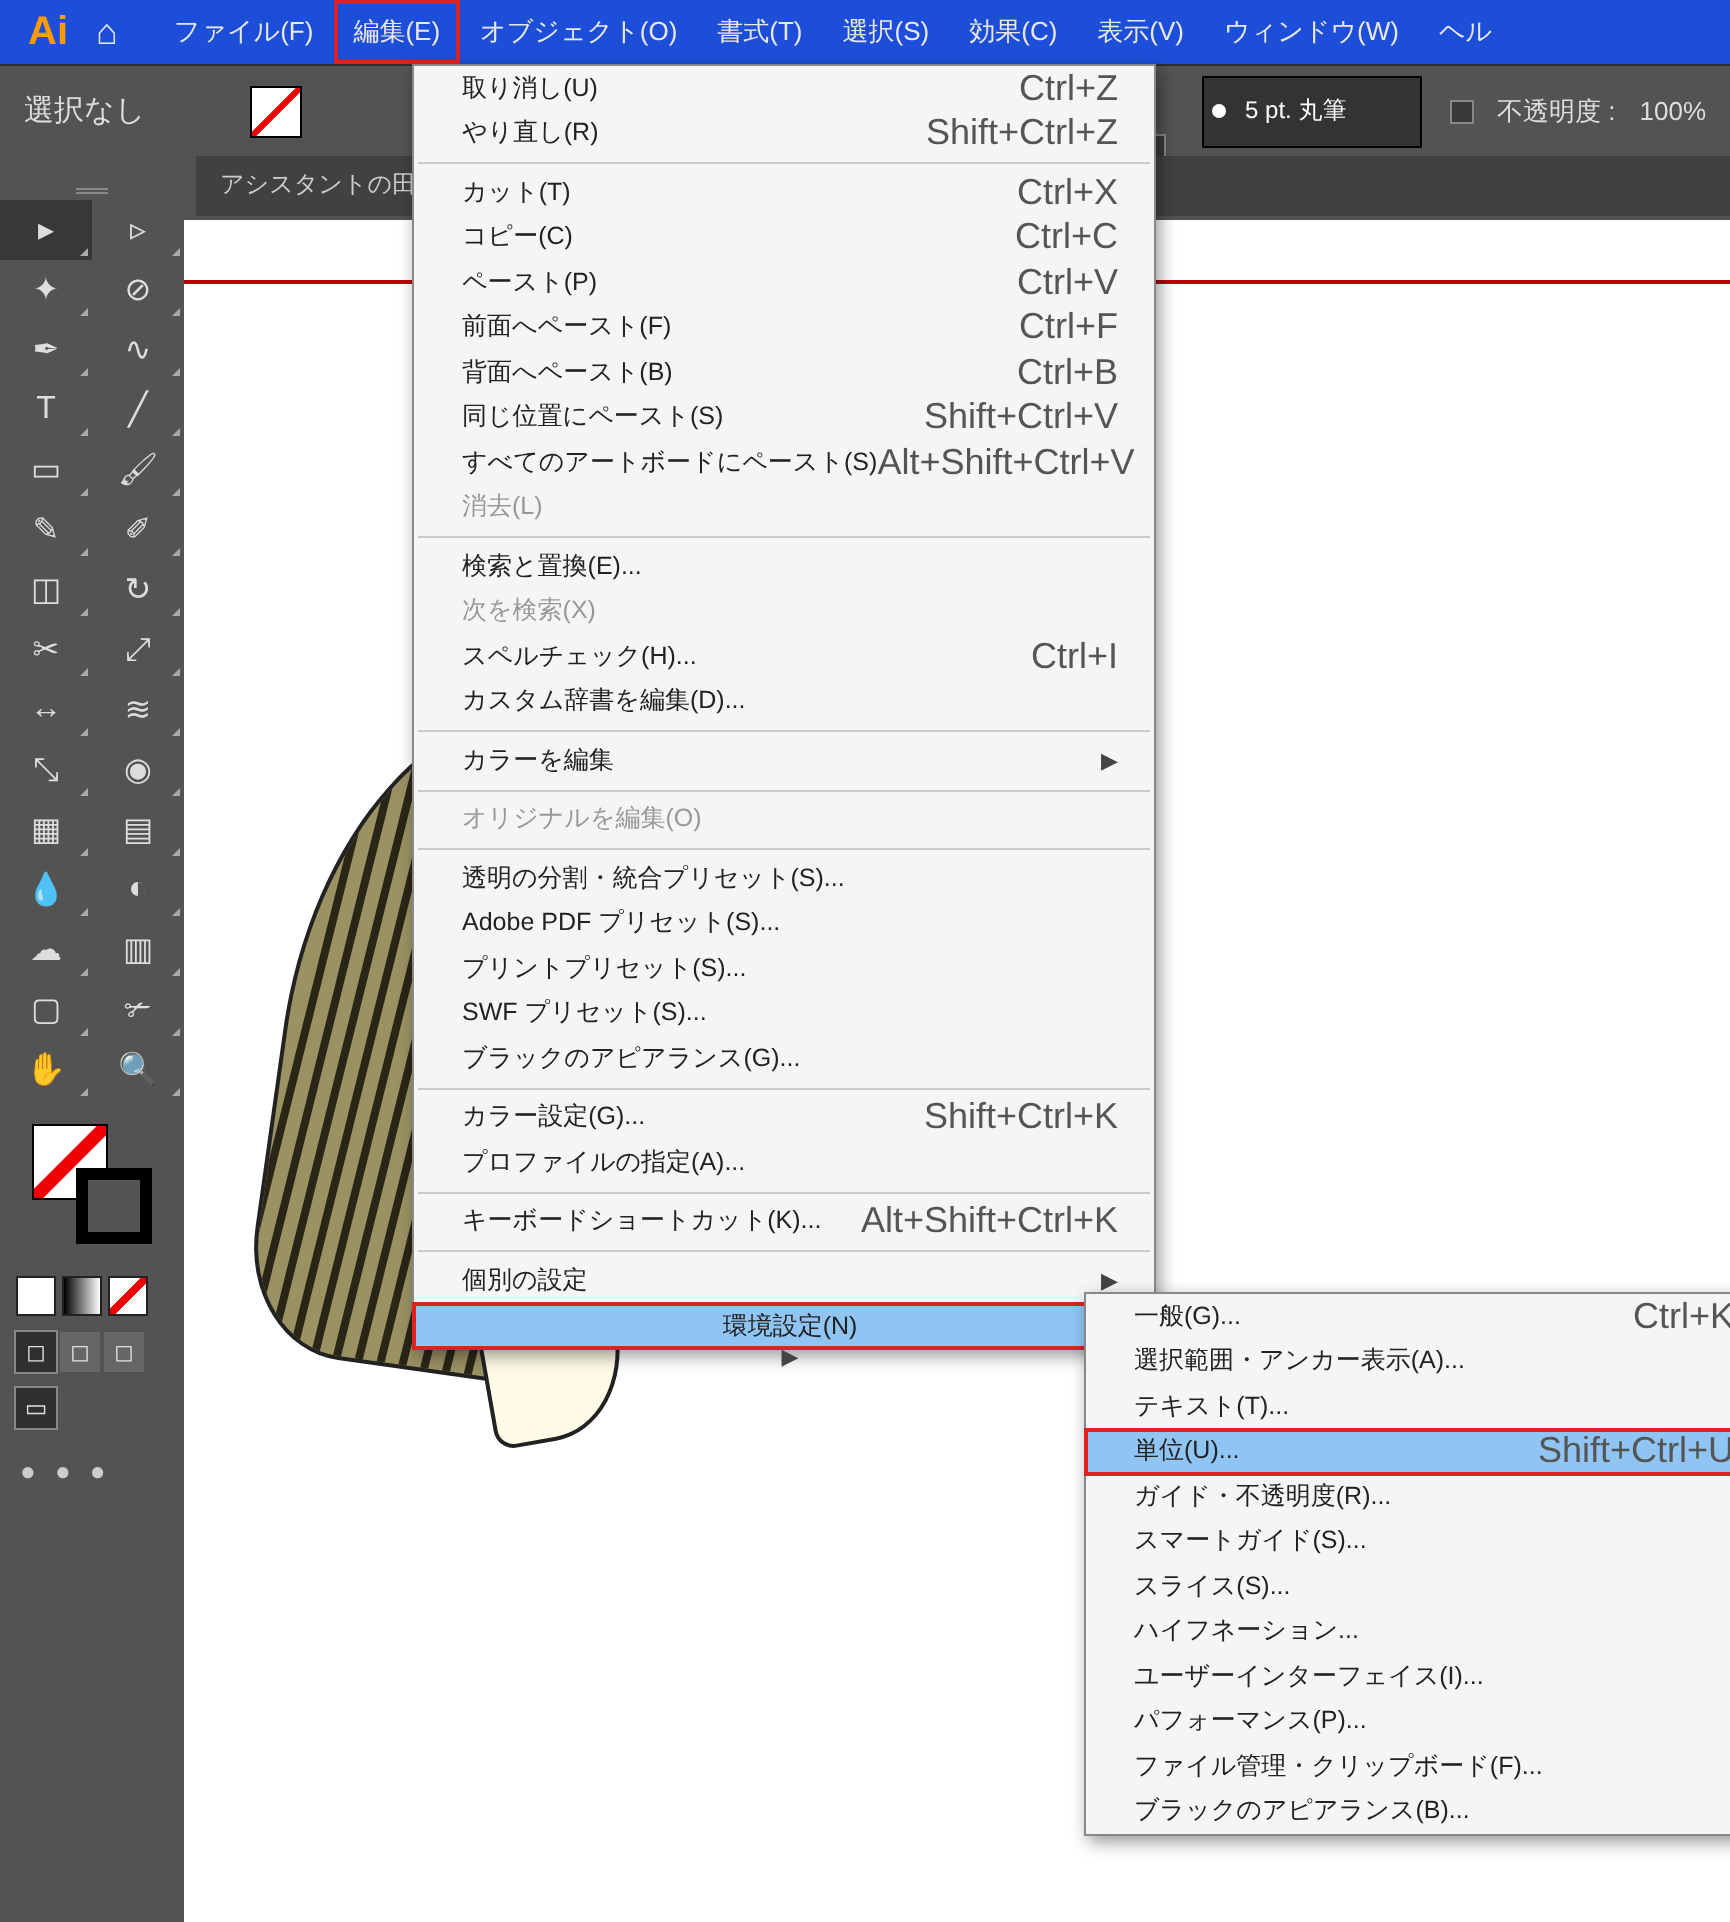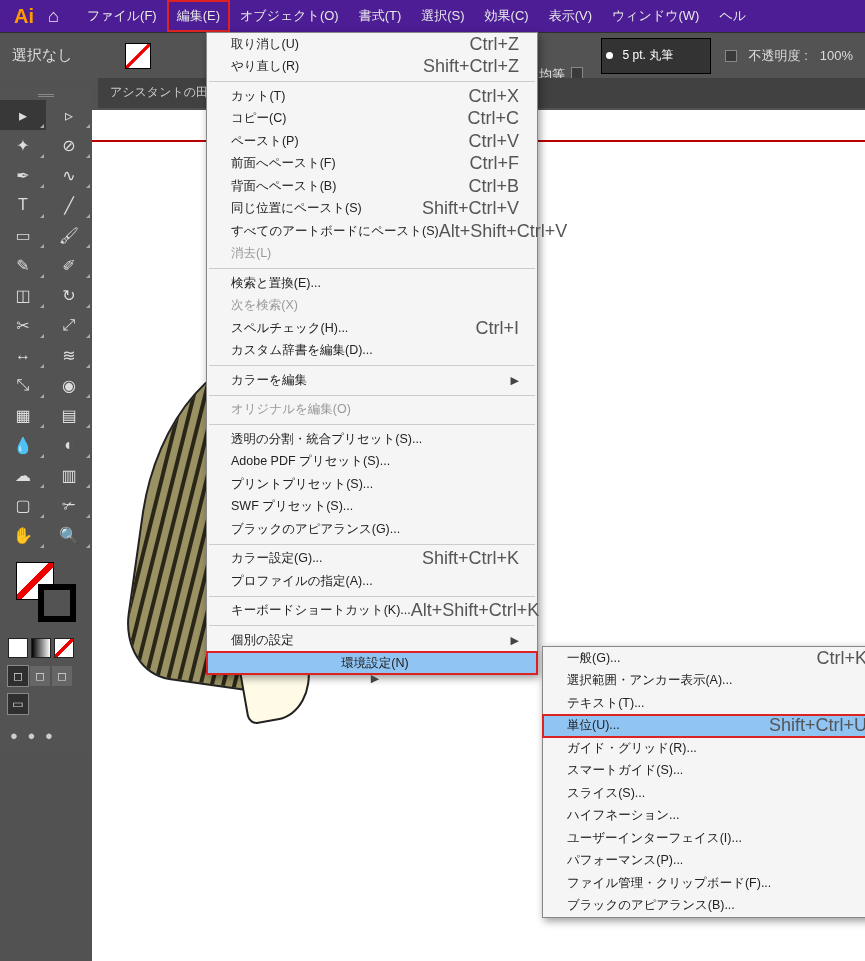--- a/index.html
+++ b/index.html
@@ -1,17 +1,17 @@
 <!DOCTYPE html>
 <html><head>
 <meta charset="utf-8">
 <style>
   * { box-sizing: border-box; margin: 0; padding: 0; font-family: "Meiryo", "Hiragino Kaku Gothic Pro", sans-serif; }
   body { background: #525252; width: 865px; height: 961px; overflow: hidden; font-size: 13px; color: #e8e8e8; }
-  .menubar { height: 32px; background: #4c1d95; display: flex; align-items: center; padding-left: 4px; }
+  .menubar { height: 32px; background: #1d4ed8; display: flex; align-items: center; padding-left: 4px; }
   .app-logo { display:flex; align-items:center; gap:6px; padding: 0 10px; }
   .app-ai { color:#ff9a00; font-weight:bold; font-size:20px; }
   .home-icon { color:#e8e8e8; font-size:18px; padding:0 8px; }
   .menu-item { padding: 0 10px; height:32px; display:flex; align-items:center; cursor:default; }
   .menu-item.highlight { outline:2px solid #d22; outline-offset:-2px; }
   .optionsbar { height:46px; background:#535353; border-top:1px solid #2e2e2e; display:flex; align-items:center; padding:0 12px; gap:12px; }
   .no-select { font-size:15px; color:#ddd; padding-right:40px; }
   .swatch-fill { width:26px; height:26px; background:#fff; border:1px solid #000; position:relative; }
   .swatch-fill:after{ content:""; position:absolute; inset:0; background:linear-gradient(to top left, transparent 45%, #e00 46%, #e00 54%, transparent 55%); }
   .dropdown-label { padding:0 6px;margin-top:38px; }
@@ -50,21 +50,21 @@
   
   .canvas { position:absolute; top:110px; left:92px; right:0; bottom:0; background:#fff; }
   .artwork { position:absolute; top:240px; left:50px; }
   .hair { position:relative; width:220px; height:340px; }
   .hair-shape { position:absolute; inset:0; background:#9b9264; border:2px solid #222; border-radius: 120px 40px 90px 50px / 180px 40px 140px 60px; transform: rotate(8deg); overflow:hidden;}
   .hair-shape .stripe{ position:absolute; top:-10%; bottom:-10%; width:4px; background:#2a2617; transform:rotate(6deg);}
   .collar{position:absolute; bottom:-30px; left:100px; width:70px;height:70px; background:#fffbe7; border:2px solid #222; border-radius: 0 0 40px 10px / 0 0 50px 10px; transform:rotate(-10deg);}
 
   
   .menu-dd { position:absolute; background:#f5f5f5; color:#222; border:1px solid #888; box-shadow:2px 3px 8px rgba(0,0,0,0.4); font-size:12.5px; }
-  .menu-dd.edit { top:32px; left:206px; width:332px; }
+  .menu-dd.edit { top:32px; left:206px; width:372px; }
   .menu-dd.pref { top:646px; left:542px; width:344px; }
   .mrow { display:flex; justify-content:space-between; align-items:center; padding:3px 18px 3px 24px; height:22.5px; white-space:nowrap;}
   .mrow.disabled { color:#999; }
   .mrow.hl { background:#8fc4f3;flex-direction:column; }
   .mrow.hl-red { background:#8fc4f3; outline:2px solid #d22; outline-offset:-1px; }
   .mrow .arrow { font-size:11px; color:#444; }
   .msep { height:1px; background:#ccc; margin:3px 2px; }
   .redbox-row { outline:2px solid #d22; outline-offset:-1px; }
   .shortcut { color:#555; font-size:18px; }
 </style>
@@ -305,21 +305,21 @@
       <span>選択範囲・アンカー表示(A)...</span>
     </div>
     <div class="mrow">
       <span>テキスト(T)...</span>
     </div>
     <div class="mrow hl-red">
       <span>単位(U)...</span>
       <span class="shortcut">Shift+Ctrl+U</span>
     </div>
     <div class="mrow">
-      <span>ガイド・グリッド(R)...</span>
+      <span>ガイド・不透明度(R)...</span>
     </div>
     <div class="mrow">
       <span>スマートガイド(S)...</span>
     </div>
     <div class="mrow">
       <span>スライス(S)...</span>
     </div>
     <div class="mrow">
       <span>ハイフネーション...</span>
     </div>

